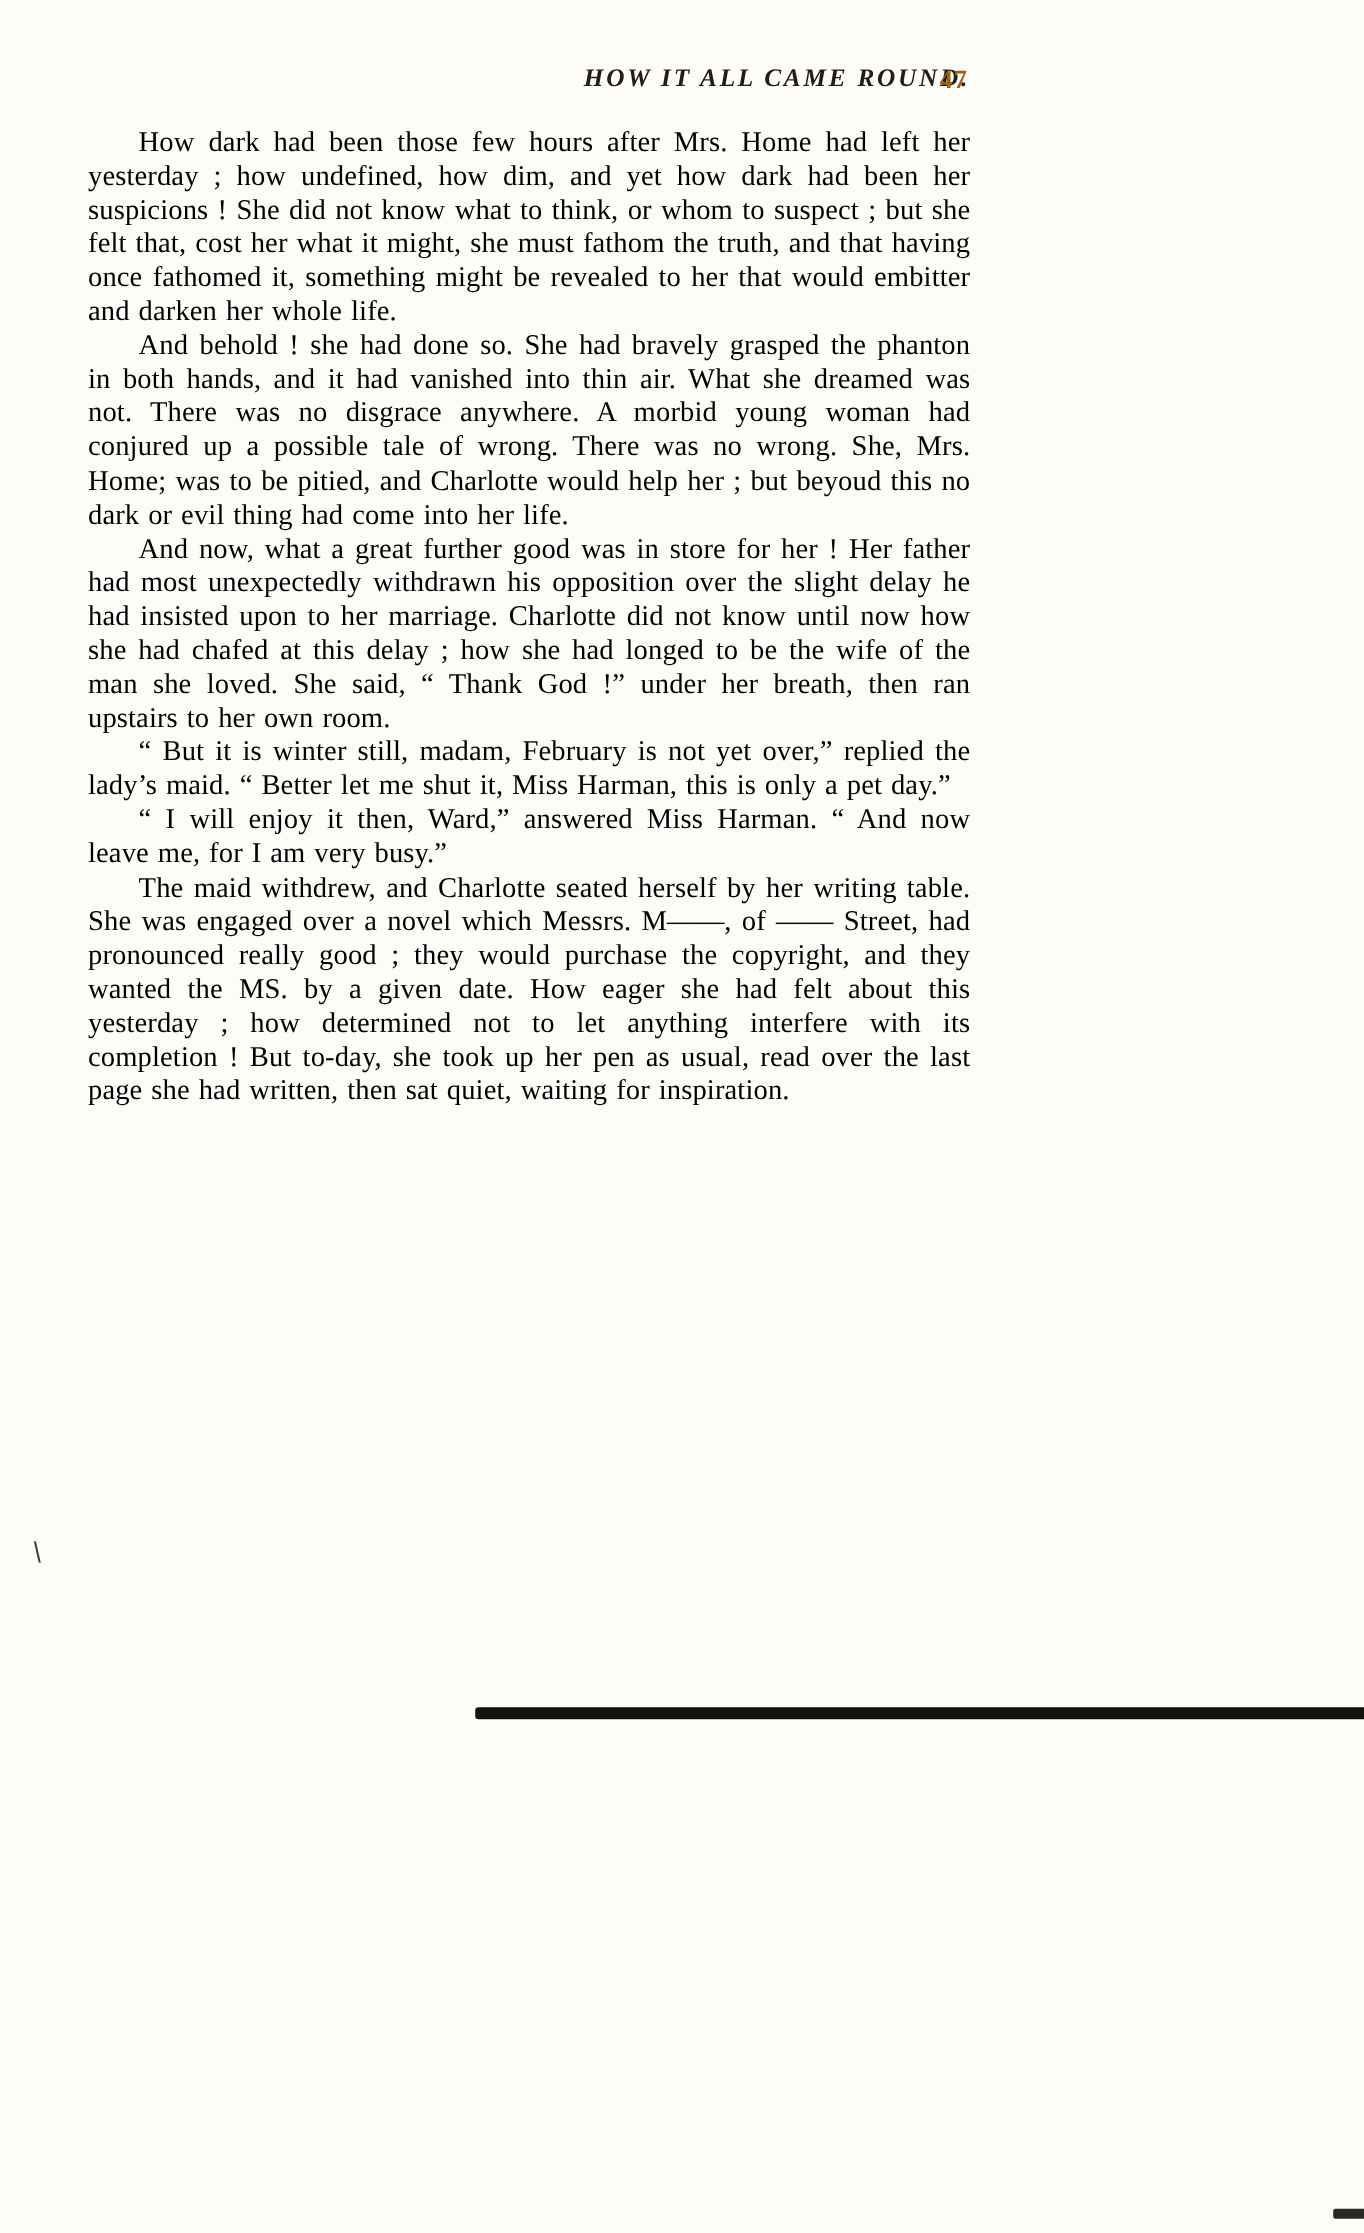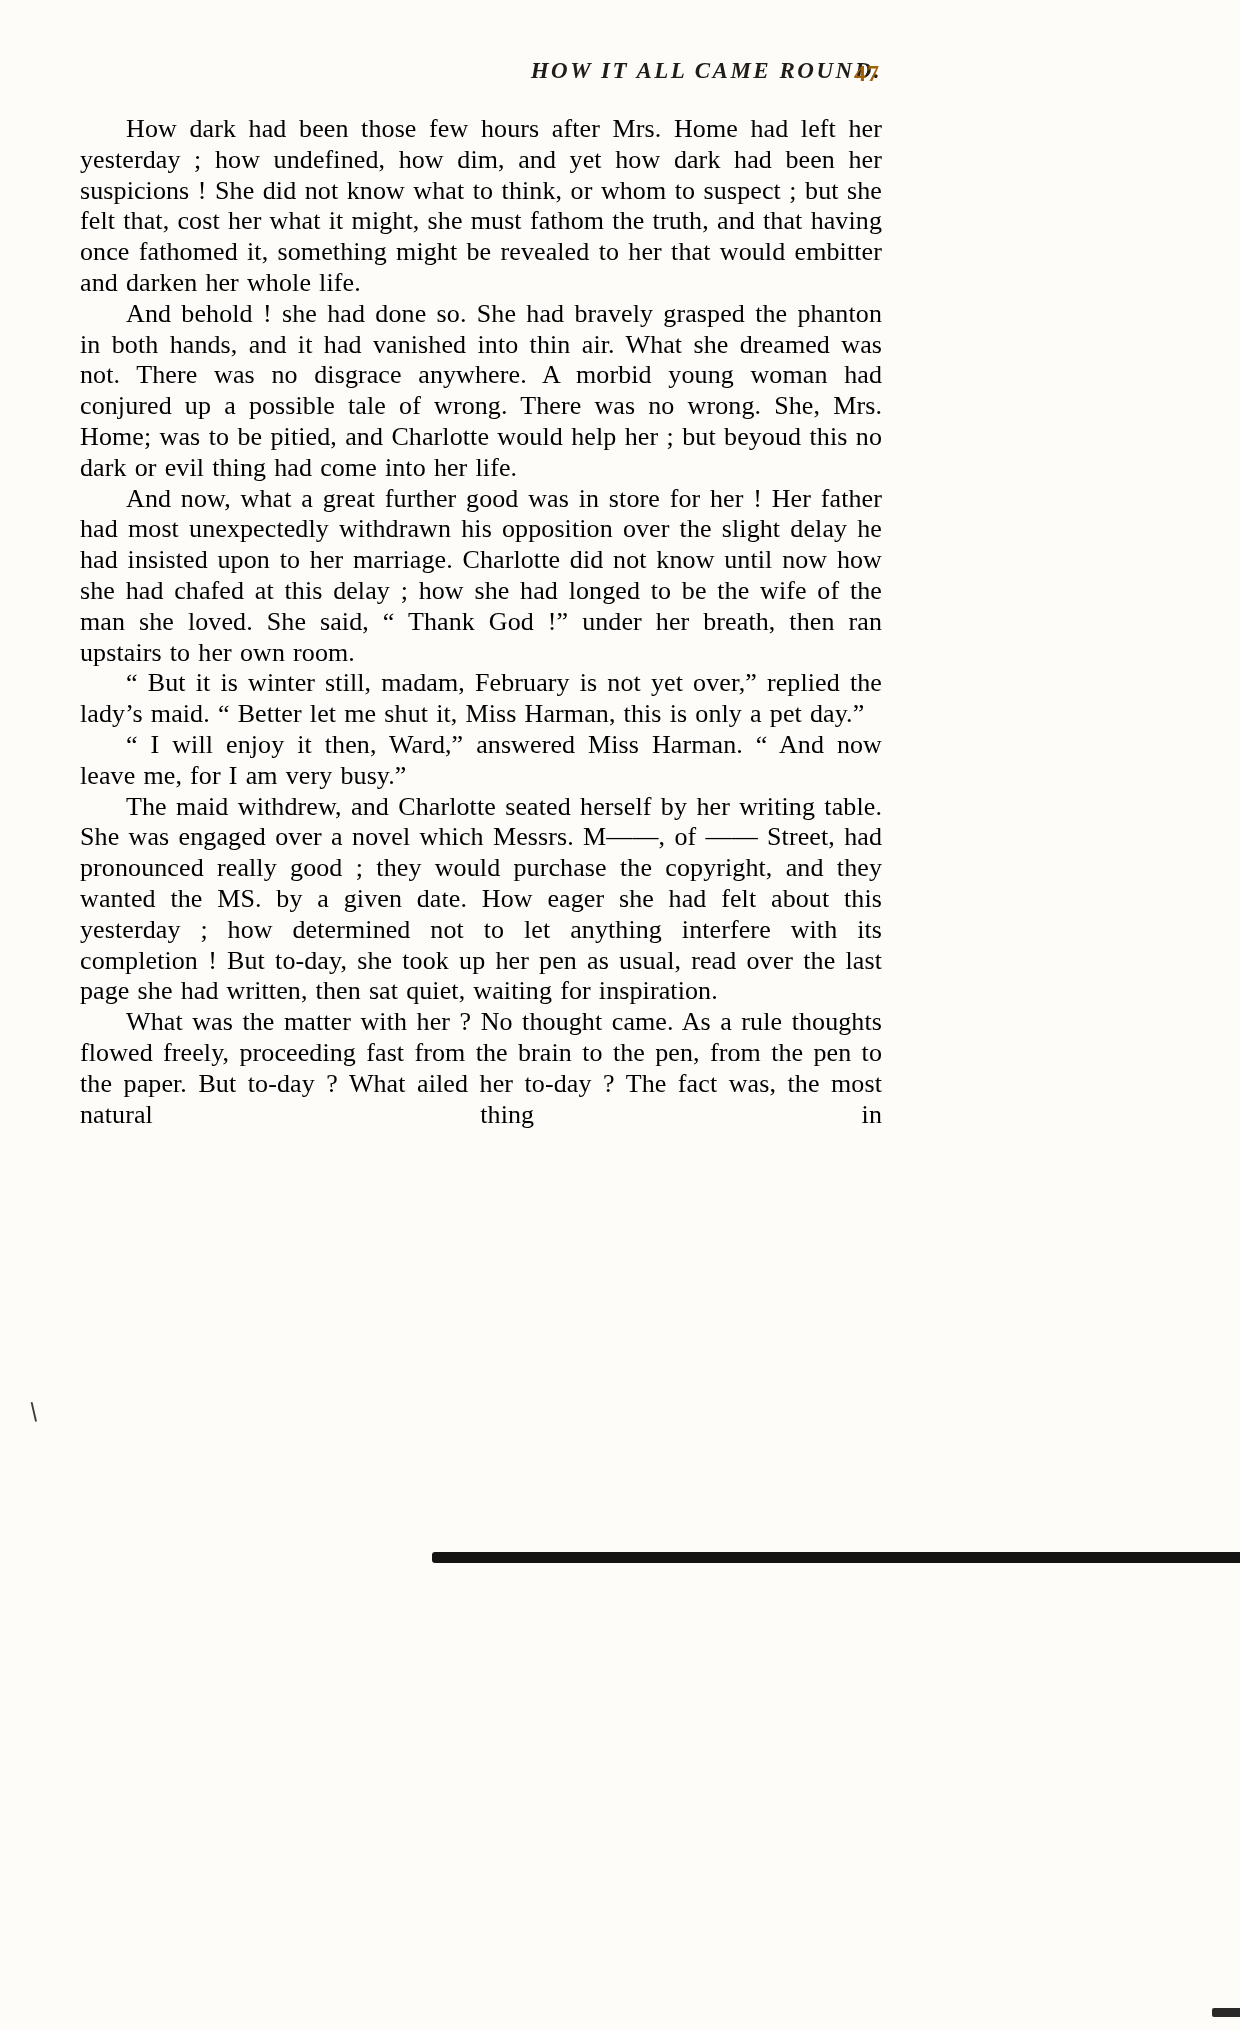--- a/index.html
+++ b/index.html
@@ -119,21 +119,20 @@
       <span class="page-number">47</span>
     </div>
 
     <div class="body-text">
       <p>How dark had been those few hours after Mrs. Home had left her yesterday ; how undefined, how dim, and yet how dark had been her suspicions !  She did not know what to think, or whom to suspect ; but she felt that, cost her what it might, she must fathom the truth, and that having once fathomed it, something might be revealed to her that would embitter and darken her whole life.</p>
       <p>And behold ! she had done so.  She had bravely grasped the phanton in both hands, and it had vanished into thin air.  What she dreamed was not.  There was no disgrace anywhere.  A morbid young woman had conjured up a possible tale of wrong.  There was no wrong.  She, Mrs. Home; was to be pitied, and Charlotte would help her ; but beyoud this no dark or evil thing had come into her life.</p>
       <p>And now, what a great further good was in store for her !  Her father had most unexpectedly withdrawn his opposition over the slight delay he had insisted upon to her marriage.  Charlotte did not know until now how she had chafed at this delay ; how she had longed to be the wife of the man she loved.  She said, “ Thank God !” under her breath, then ran upstairs to her own room.</p>
       <p>“ But it is winter still, madam, February is not yet over,” replied the lady’s maid.  “ Better let me shut it, Miss Harman, this is only a pet day.”</p>
       <p>“ I will enjoy it then, Ward,” answered Miss Harman. “ And now leave me, for I am very busy.”</p>
       <p>The maid withdrew, and Charlotte seated herself by her writing table.  She was engaged over a novel which Messrs. M——, of —— Street, had pronounced really good ; they would purchase the copyright, and they wanted the MS. by a given date.  How eager she had felt about this yesterday ; how determined not to let anything interfere with its completion !  But to-day, she took up her pen as usual, read over the last page she had written, then sat quiet, waiting for inspiration.</p>
-      <p class="cutoff">What was the matter with her ?  No thought came.  As a rule thoughts flowed freely, proceeding fast from the brain to the pen, from the pen to the paper.  But to-day ?  What ailed her to-day ?  The fact was, the most natural thing in</p>
     </div>
 
   </div>
 
   <span class="margin-mark">\</span>
 
   <div class="scan-bar"></div>
 
   <div class="corner-mark"></div>
 

